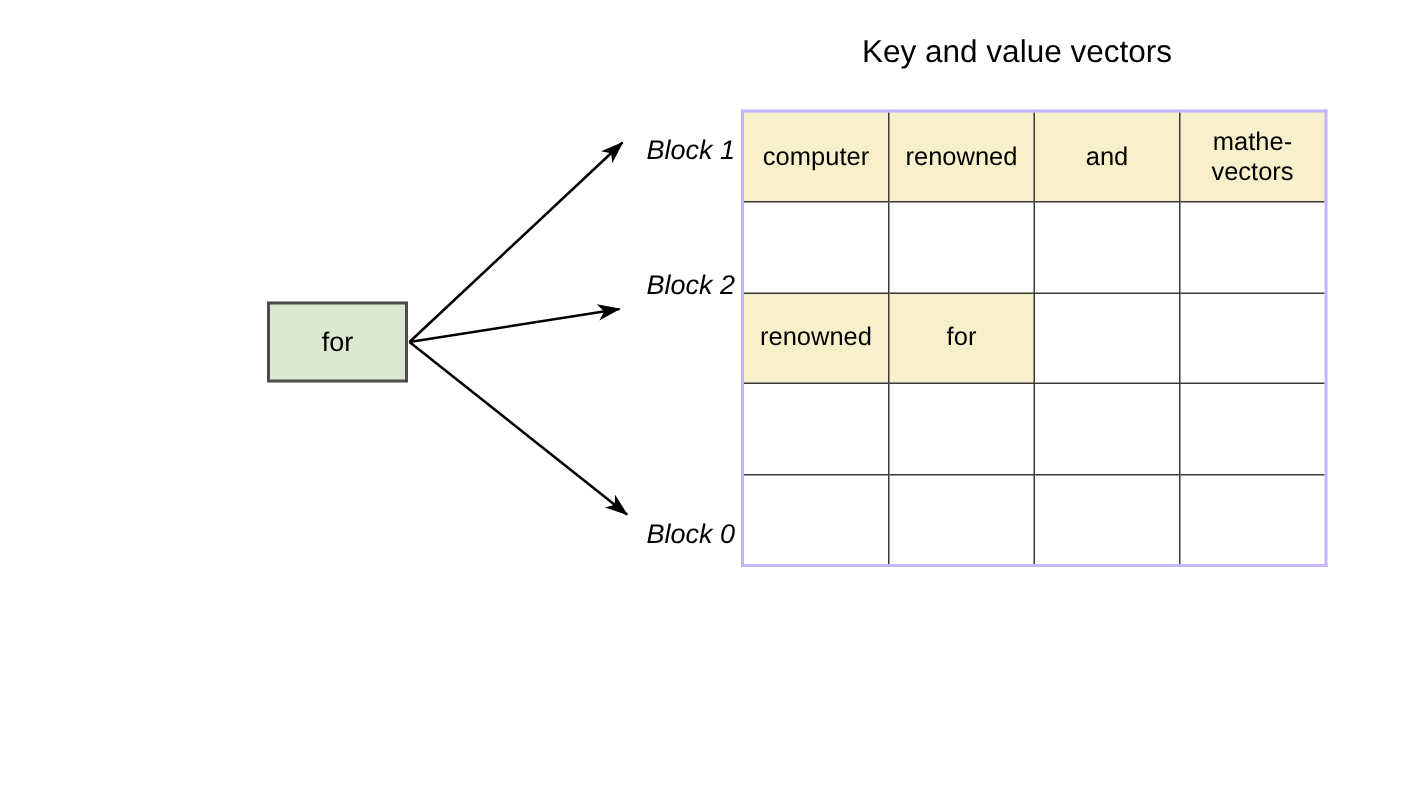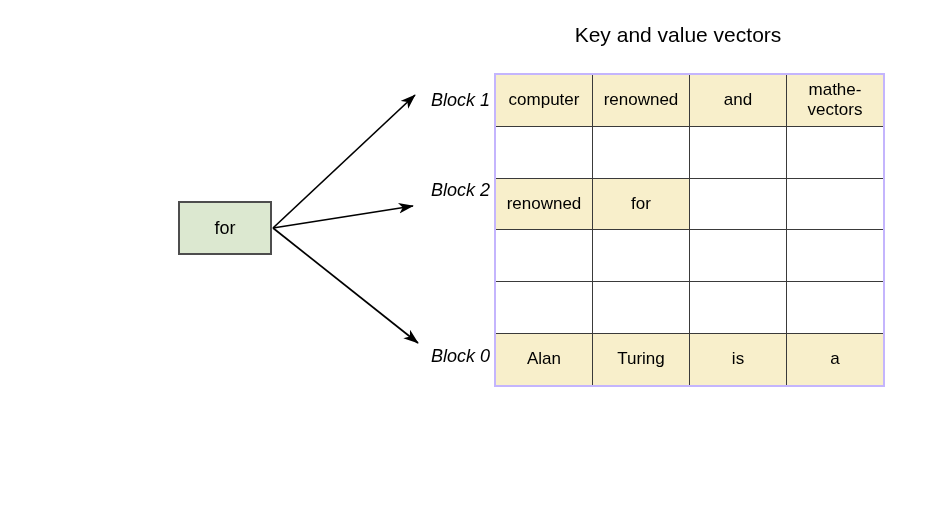--- a/index.html
+++ b/index.html
@@ -169,22 +169,16 @@
         <td><span></span></td>
         <td><span></span></td>
         <td><span></span></td>
       </tr>
       <tr>
         <td><span></span></td>
         <td><span></span></td>
         <td><span></span></td>
         <td><span></span></td>
       </tr>
-      <tr>
-        <td class="filled"><span>Alan</span></td>
-        <td class="filled"><span>Turing</span></td>
-        <td class="filled"><span>is</span></td>
-        <td class="filled"><span>a</span></td>
-      </tr>
     </tbody>
   </table>
 
 </div>
 
 </body></html>

